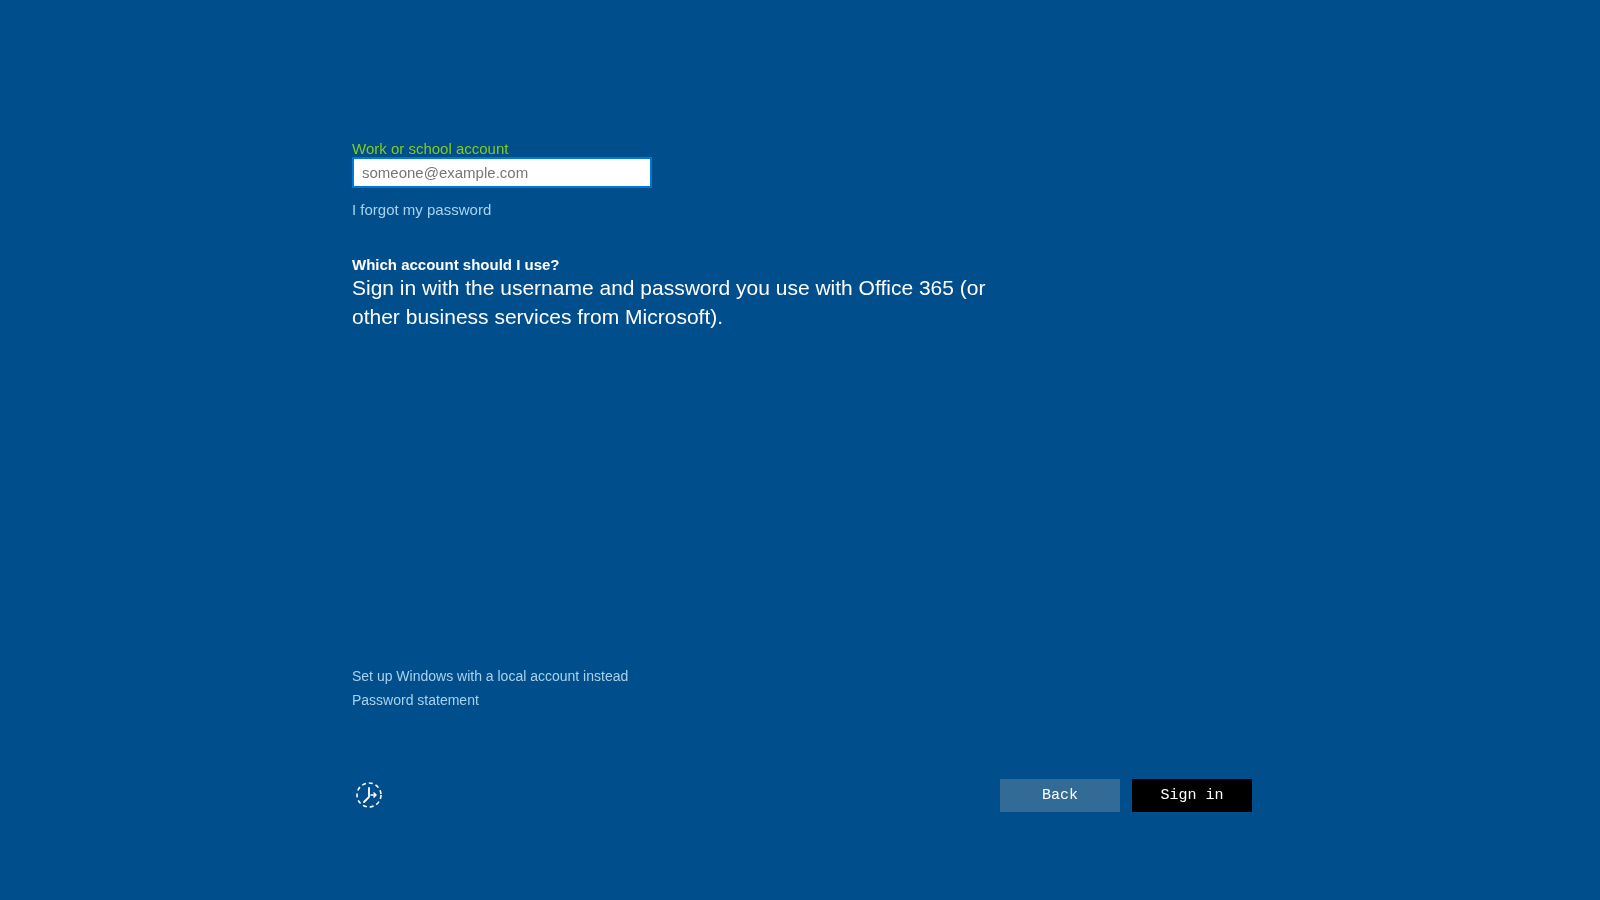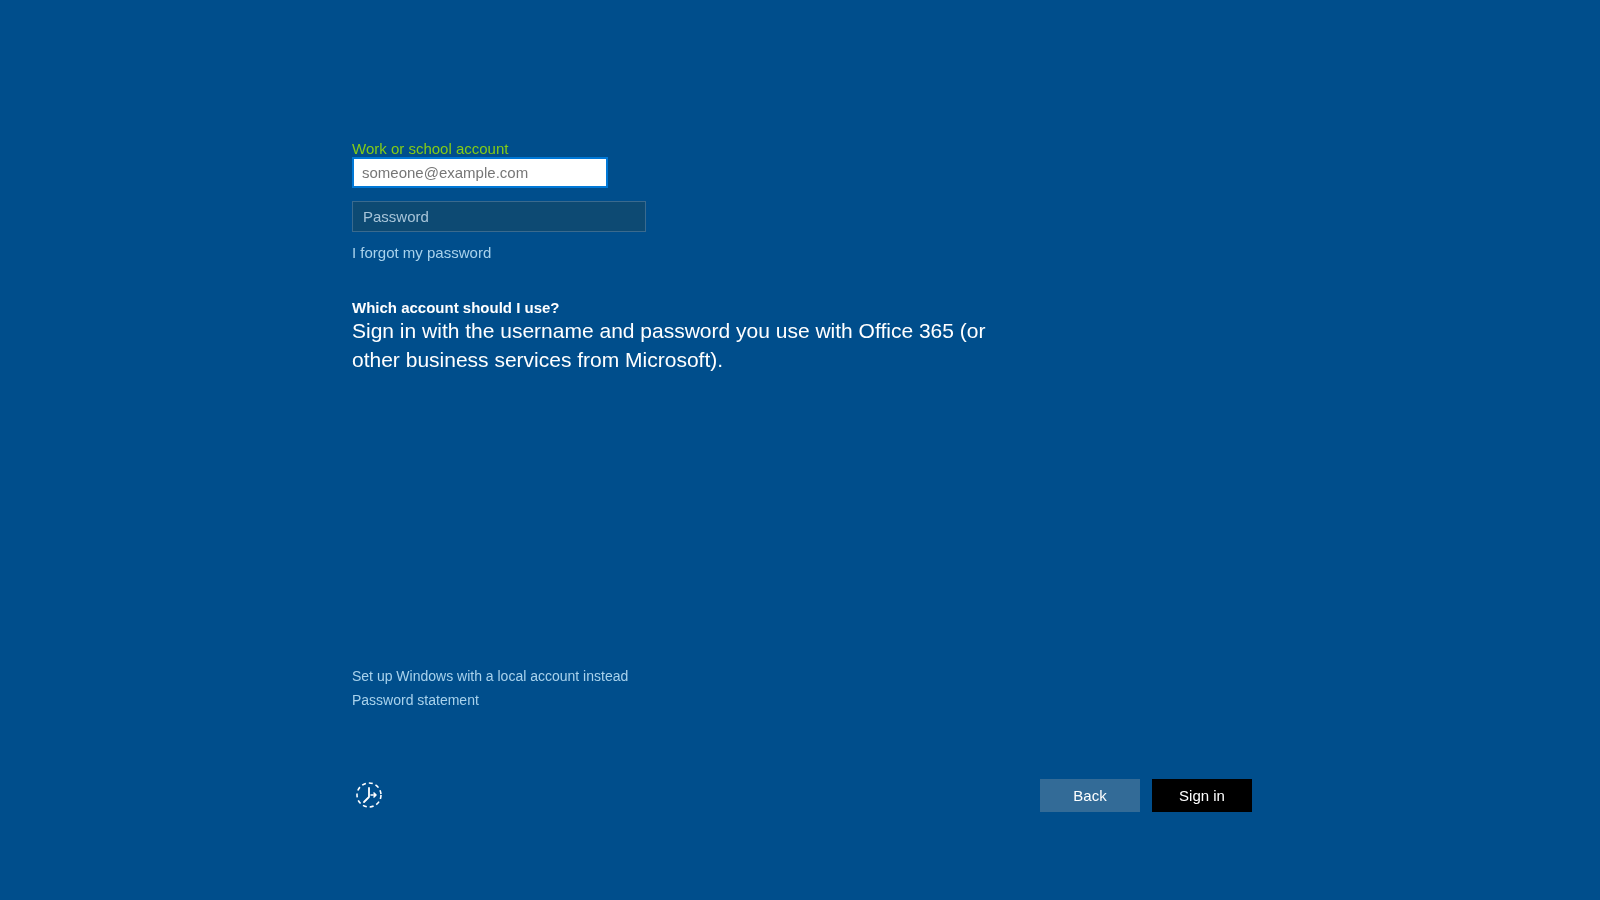--- a/index.html
+++ b/index.html
@@ -31,21 +31,21 @@
     margin-bottom: 42px;
     letter-spacing: 0.2px;
   }
   .section-label {
     font-size: 15px;
     font-weight: 400;
     color: #84cc16;
   }
   .input-email {
     display: block;
-    width: 256px;
+    width: 300px;
     height: 31px;
     background: #ffffff;
     border: 2px solid #0078d7;
     padding: 0 8px;
     font-size: 15px;
     font-family: inherit;
     color: #333333;
     margin-bottom: 13px;
     outline: none;
   }
@@ -120,45 +120,44 @@
     display: flex;
     align-items: center;
     justify-content: center;
     cursor: pointer;
   }
   .button-row {
     display: flex;
     gap: 12px;
   }
   .btn {
-    width: 100px;
+    width: 120px;
     height: 33px;
     border: none;
     font-size: 15px;
-    font-family: Liberation Sans, sans-serif;
+    font-family: Liberation Mono, monospace;
     cursor: pointer;
     color: #ffffff;
   }
   .btn-back {
     background: #336b97;
   }
   .btn-signin {
     background: #000000;
   }
 </style>
 </head>
 <body>
 
 <div class="container">
 
   <div class="section-label">Work or school account</div>
 
   <input type="text" class="input-email" autofocus="" placeholder="someone@example.com" style="">
 
-  <input type="password" class="input-password" placeholder="Password" style="">
 
   <a class="link forgot-link">I forgot my password</a>
 
   <div class="help-heading">Which account should I use?</div>
   <div class="help-text">Sign in with the username and password you use with Office 365 (or other business services from Microsoft).</div>
 </div>
 
 <div class="bottom-links">
   <a class="small-link">Set up Windows with a local account instead</a>
   <a class="small-link">Password statement</a>

